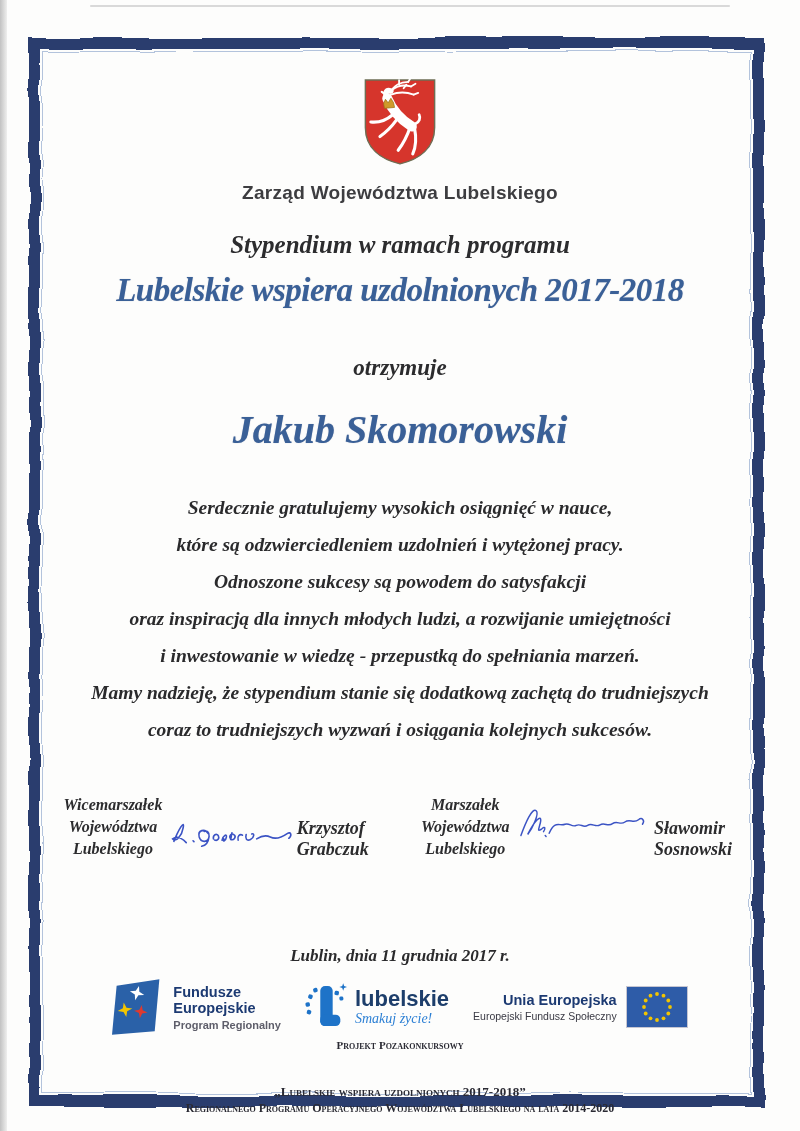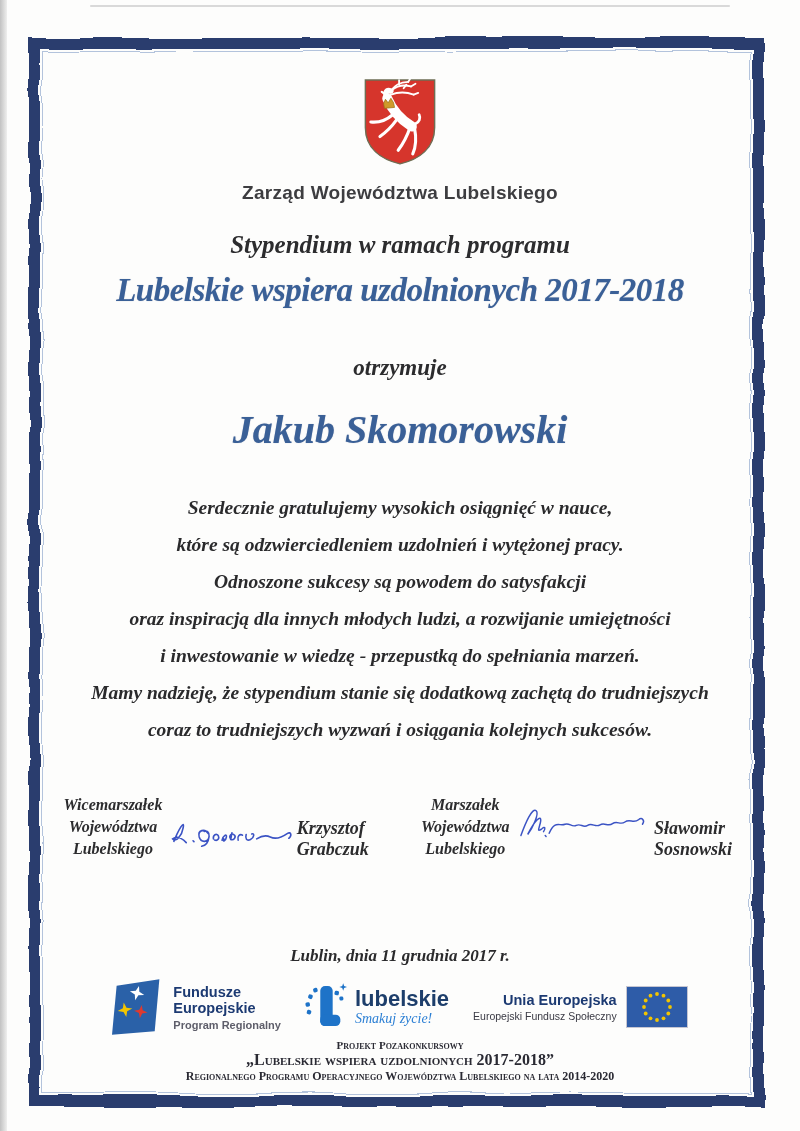--- a/index.html
+++ b/index.html
@@ -53,21 +53,21 @@
   .lub-text { margin-left:8px; text-align:left; }
   .lub-name { font-size:22px; font-weight:700; color:#1d3e6b; line-height:22px; }
   .lub-tag { font-family:"Liberation Serif",serif; font-style:italic; font-weight:400;
     font-size:14px; color:#2b7fd4; margin-top:1px; }
   .eu-text { margin-right:9px; text-align:right; }
   .eu-line { font-size:14.5px; font-weight:700; color:#1c3a72; line-height:16px; }
   .eu-sub { font-size:10.5px; color:#3a3a44; margin-top:2px; }
 
   .footer { top:1038px; font-weight:700; color:#2a2a33; font-variant:small-caps; }
   .f1 { font-size:11px; line-height:14px; }
-  .f2 { font-size:16px; line-height:16px; }
+  .f2 { font-size:13px; line-height:16px;margin-top:32px; }
   .f3 { font-size:12px; line-height:16px; }
 </style>
 </head>
 <body>
 
 <svg width="0" height="0" style="position:absolute">
   <filter id="roughen" x="-5%" y="-5%" width="110%" height="110%">
     <feTurbulence type="fractalNoise" baseFrequency="0.012 0.035" numOctaves="2" seed="7" result="n"></feTurbulence>
     <feDisplacementMap in="SourceGraphic" in2="n" scale="7"></feDisplacementMap>
   </filter>

